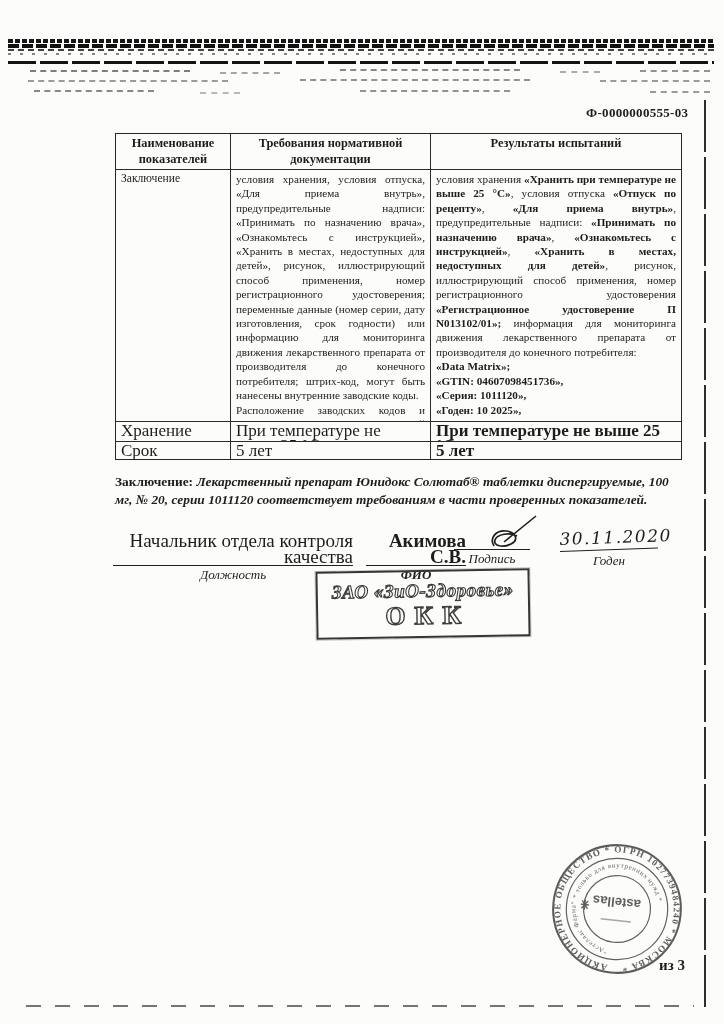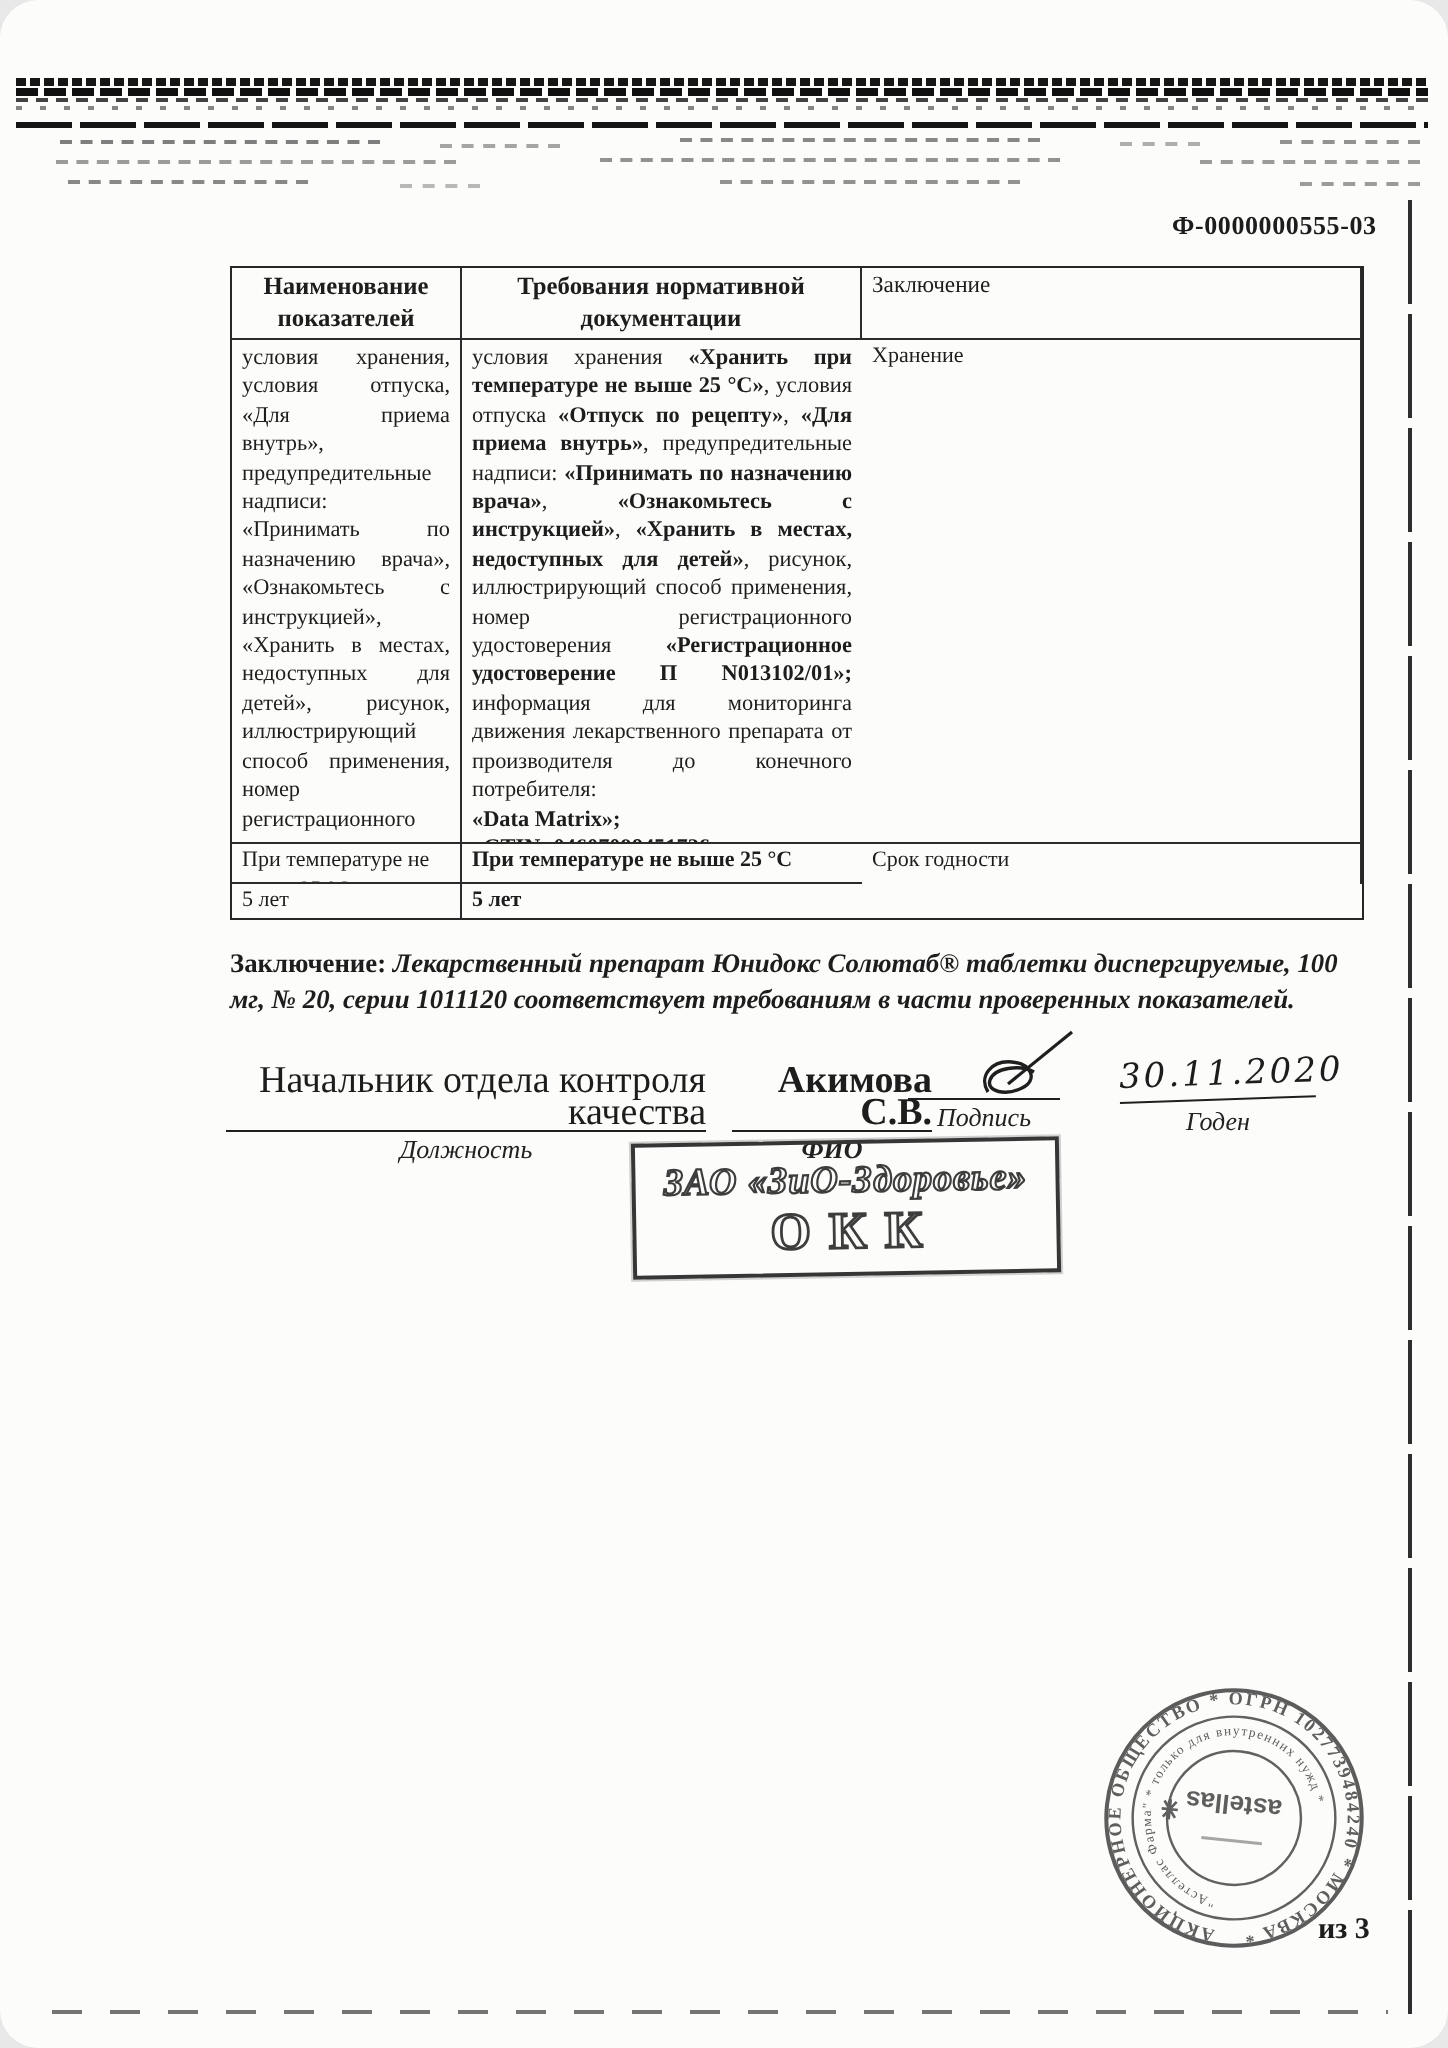--- a/index.html
+++ b/index.html
@@ -1,17 +1,17 @@
 <!DOCTYPE html>
 <html><head>
 <meta charset="utf-8">
 <style>
   html,body{margin:0;padding:0;background:#e8e8e8;}
   .page{position:relative;width:724px;height:1024px;background:#fcfcfa;overflow:hidden;
-        font-family:"Liberation Serif","DejaVu Serif",serif;color:#1d1d1d;border-radius:19px;}
+        font-family:"Liberation Serif","DejaVu Serif",serif;color:#1d1d1d;}
 
   
   .noise-row{position:absolute;left:8px;right:10px;}
   .nr1{top:39px;height:4px;background:repeating-linear-gradient(90deg,#161616 0 5px,transparent 5px 7px);}
   .nr2{top:44px;height:4px;background:repeating-linear-gradient(90deg,#101010 0 11px,transparent 11px 14px);}
   .nr3{top:49px;height:2px;background:repeating-linear-gradient(90deg,#222 0 6px,transparent 6px 10px);opacity:.85;}
   .nr4{top:53px;height:2px;background:repeating-linear-gradient(90deg,#333 0 3px,transparent 3px 12px);opacity:.6;}
   .nr5{top:61px;height:3px;background:repeating-linear-gradient(90deg,#141414 0 28px,transparent 28px 32px);}
   .speck{position:absolute;height:0;border-top:2px dashed #3c3c3c;}
 
@@ -20,21 +20,21 @@
 
   
   .qc-table{position:absolute;left:115px;top:133px;width:565px;display:grid;
             grid-template-columns:115px 200px 250px;grid-template-rows:36px 252px 20px 17px;
             border:1.6px solid #262626;background:#fcfcfa;}
   .cell{border-right:1.2px solid #2b2b2b;border-bottom:1.2px solid #2b2b2b;overflow:hidden;box-sizing:border-box;}
   .cell.nr{border-right:none;} .cell.nb{border-bottom:none;}
   .th{font-size:12.4px;font-weight:700;text-align:center;line-height:15.5px;padding-top:2px;}
   .td{font-size:11.2px;line-height:14.4px;padding:2px 5px;text-align:justify;white-space:pre-line;}
   .td.rowlabel{text-align:left;font-size:11.6px;white-space:normal;}
-  .td.small{line-height:15px;font-size:11px;padding:1px 5px;text-align:left;}
+  .td.small{line-height:15px;font-size:17px;padding:1px 5px;text-align:left;}
   .b{font-weight:700;}
 
   
   .conclusion{position:absolute;left:115px;top:473px;width:568px;font-size:13.4px;line-height:17.5px;font-weight:700;}
   .c-label{font-style:normal;}
   .c-text{font-style:italic;}
 
   
   .sig-block{position:absolute;text-align:center;}
   .sig-line{border-bottom:1.5px solid #1f1f1f;}
@@ -93,20 +93,21 @@
     <span class="speck" style="left:200px;top:92px;width:40px;opacity:.35;"></span>
     <span class="speck" style="left:360px;top:90px;width:150px;opacity:.55;"></span>
     <span class="speck" style="left:650px;top:91px;width:60px;opacity:.5;"></span>
   </div>
 
   <div class="form-number">Ф-0000000555-03</div>
 
   <div class="qc-table">
     <div class="cell th">Наименование показателей</div>
     <div class="cell th">Требования нормативной документации</div>
+    <div class="cell th nr">Результаты испытаний</div>
 
     <div class="cell td rowlabel">Заключение</div>
     <div class="cell td">условия хранения, условия отпуска, «Для приема внутрь», предупредительные надписи: «Принимать по назначению врача», «Ознакомьтесь с инструкцией», «Хранить в местах, недоступных для детей», рисунок, иллюстрирующий способ применения, номер регистрационного удостоверения; переменные данные (номер серии, дату изготовления, срок годности) или информацию для мониторинга движения лекарственного препарата от производителя до конечного потребителя; штрих-код, могут быть нанесены внутренние заводские коды.
 Расположение заводских кодов и переменных данных на коммерческой упаковке может изменяться.</div>
     <div class="cell td nr"><span>условия хранения </span><span class="b">«Хранить при температуре не выше 25 °С»</span><span>, условия отпуска </span><span class="b">«Отпуск по рецепту»</span><span>, </span><span class="b">«Для приема внутрь»</span><span>, предупредительные надписи: </span><span class="b">«Принимать по назначению врача»</span><span>, </span><span class="b">«Ознакомьтесь с инструкцией»</span><span>, </span><span class="b">«Хранить в местах, недоступных для детей»</span><span>, рисунок, иллюстрирующий способ применения, номер регистрационного удостоверения </span><span class="b">«Регистрационное удостоверение П N013102/01»;</span><span> информация для мониторинга движения лекарственного препарата от производителя до конечного потребителя:</span><span class="b">
 «Data Matrix»;</span><span class="b">
 «GTIN: 04607098451736»,</span><span class="b">
 «Серия: 1011120»,</span><span class="b">
 «Годен: 10 2025»,</span><span class="b">
 «S/N:»</span><span> с указанием индивидуального сериализационного номера пачки;</span></div>

